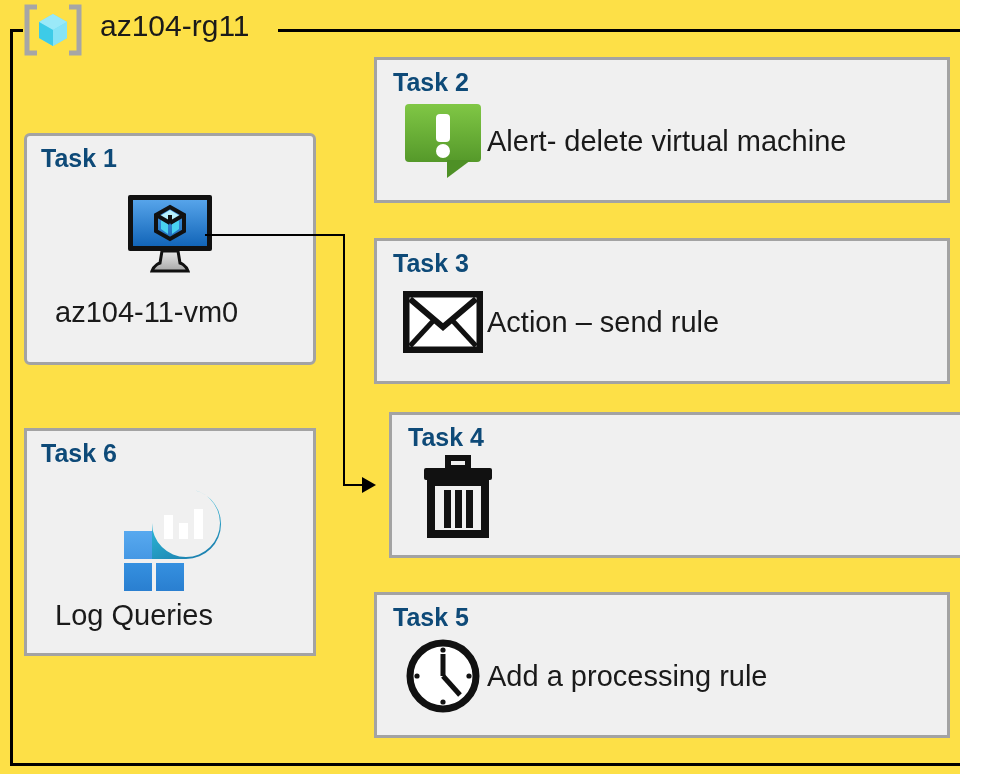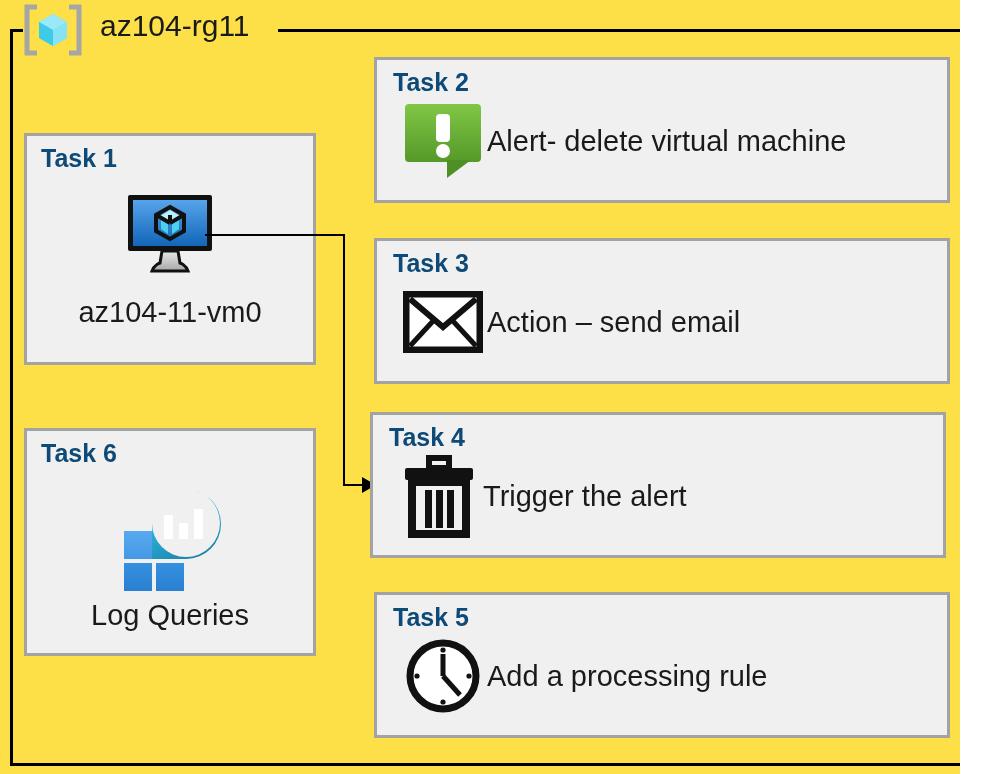--- a/index.html
+++ b/index.html
@@ -90,24 +90,25 @@
   .card-left .icon-wrap {
     position: absolute;
     left: 0; right: 0;
     display: flex;
     justify-content: center;
     align-items: center;
   }
   .card-left .card-label {
     position: absolute;
     left: 0; right: 0;
-    text-align: center;
+    text-align: left;
     font-size: 29px;
     color: #1a1a1a;
     white-space: nowrap;
+    padding-left: 28px;
   }
 
   
   .card-right .card-title { left: 16px; top: 8px; }
   .card-right .row {
     position: absolute;
     left: 22px;
     top: 44px;
     right: 8px;
     height: 74px;
@@ -162,21 +163,21 @@
 
       <polygon points="29,10 43,18 43,34 29,42 15,34 15,18" fill="#6fdcf3"></polygon>
       <polygon points="29,10 43,18 29,26 15,18" fill="#9ae9f8"></polygon>
       <polygon points="15,18 29,26 29,42 15,34" fill="#3dcbe8"></polygon>
       <polygon points="29,26 43,18 43,34 29,42" fill="#86e3f6"></polygon>
     </svg>
   </div>
 
   <div id="rg-title">az104-rg11</div>
 
-  <div class="card card-left" style="left:24px; top:133px; width:292px; height:232px;">
+  <div class="card card-left" style="left:24px; top:133px; width:292px; height:232px;border-radius:6px;">
     <div class="card-title">Task 1</div>
     <div class="icon-wrap" style="top:55px; height:88px;">
       <svg viewBox="0 0 92 84" width="92" height="84">
         <defs>
           <linearGradient id="vmScreen" x1="0" y1="0" x2="0" y2="1">
             <stop offset="0%" stop-color="#56a4ea"></stop>
             <stop offset="100%" stop-color="#1265b8"></stop>
           </linearGradient>
           <linearGradient id="vmStand" x1="0" y1="0" x2="0" y2="1">
             <stop offset="0%" stop-color="#e8e8e8"></stop>
@@ -264,42 +265,41 @@
     <div class="card-title">Task 3</div>
     <div class="row">
       <div class="icon-slot">
         <svg viewBox="0 0 80 62" width="80" height="62">
           <rect x="3" y="3" width="74" height="56" fill="#ffffff" stroke="#111111" stroke-width="7"></rect>
           <path d="M7,8 L40,36 L73,8" fill="none" stroke="#111111" stroke-width="6"></path>
           <path d="M7,55 L31,29" fill="none" stroke="#111111" stroke-width="5"></path>
           <path d="M73,55 L49,29" fill="none" stroke="#111111" stroke-width="5"></path>
         </svg>
       </div>
-      <div class="card-label">Action – send email</div>
-    </div>
-  </div>
-
-  <div class="card card-right" style="left:370px; top:412px; width:576px; height:146px;">
+      <div class="card-label">Action – send rule</div>
+    </div>
+  </div>
+
+  <div class="card card-right" style="left:389px; top:412px; width:576px; height:146px;">
     <div class="card-title">Task 4</div>
     <div class="row">
       <div class="icon-slot">
         <svg viewBox="0 0 72 84" width="72" height="84">
 
           <path d="M26,4 L46,4 L46,14 L26,14 Z" fill="none" stroke="#111111" stroke-width="6"></path>
 
           <rect x="2" y="14" width="68" height="12" rx="2" fill="#111111"></rect>
 
           <path d="M9,28 L63,28 L63,80 L9,80 Z" fill="none" stroke="#111111" stroke-width="8"></path>
 
           <rect x="22" y="36" width="7" height="38" fill="#111111"></rect>
           <rect x="33" y="36" width="7" height="38" fill="#111111"></rect>
           <rect x="44" y="36" width="7" height="38" fill="#111111"></rect>
         </svg>
       </div>
-      <div class="card-label">Trigger the alert</div>
     </div>
   </div>
 
   <div class="card card-right" style="left:374px; top:592px; width:576px; height:146px;">
     <div class="card-title">Task 5</div>
     <div class="row">
       <div class="icon-slot">
         <svg viewBox="0 0 80 80" width="80" height="80">
           <circle cx="40" cy="40" r="33" fill="#ffffff" stroke="#111111" stroke-width="7"></circle>
 

